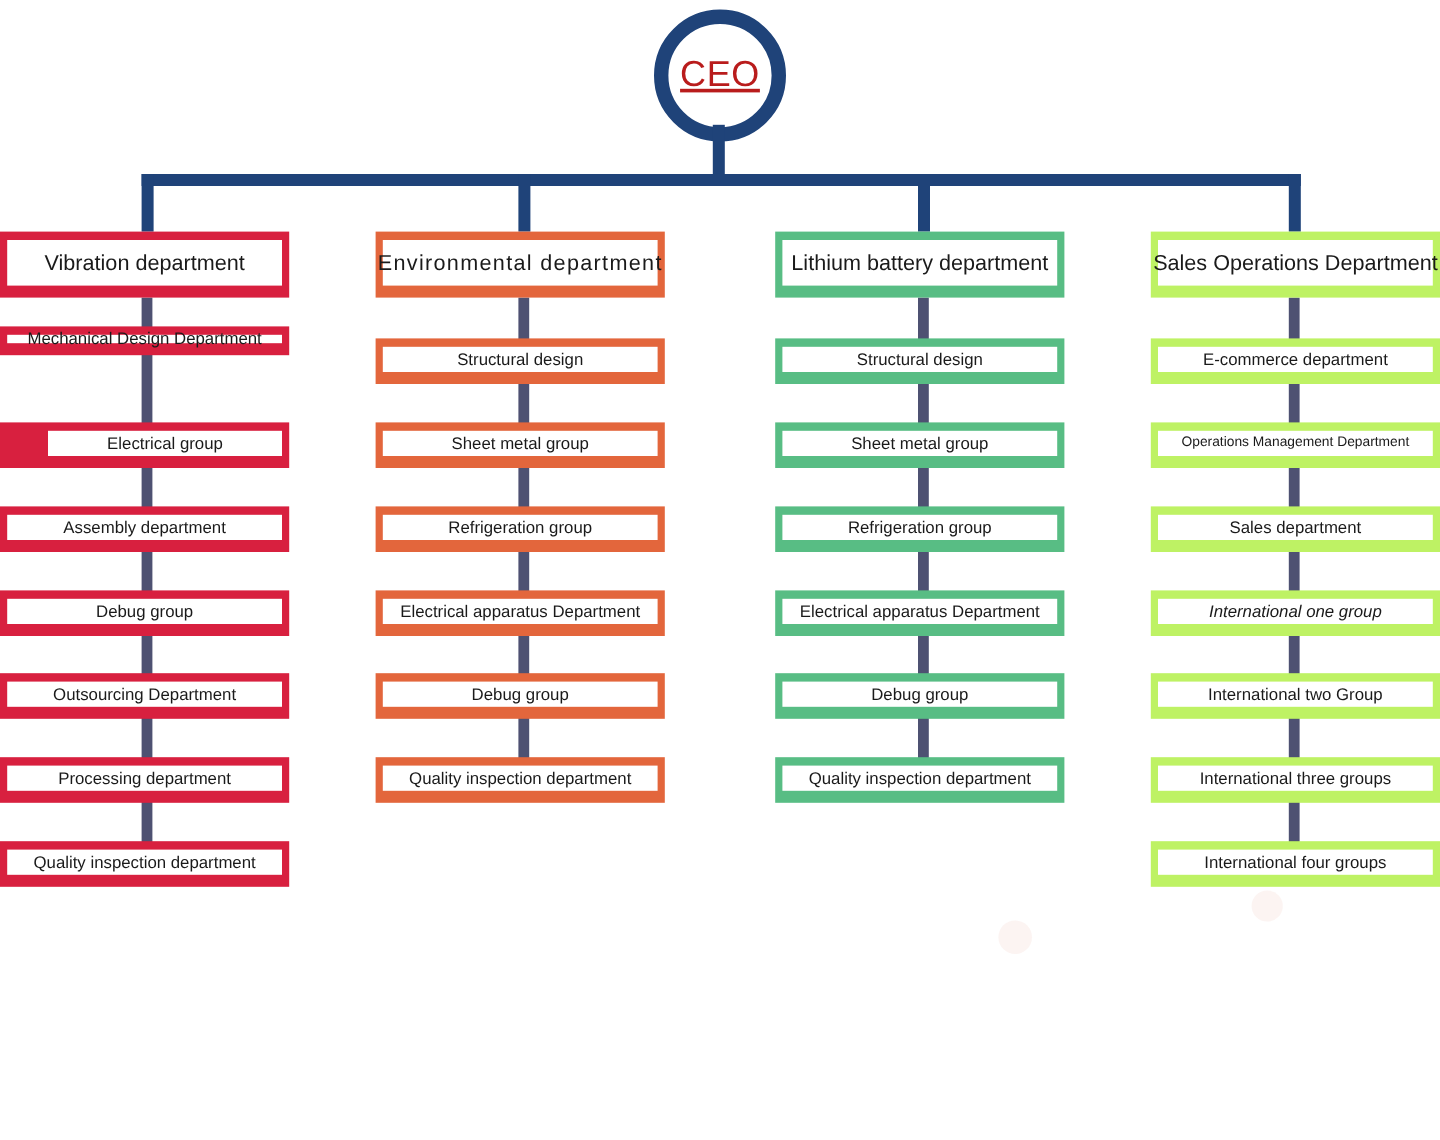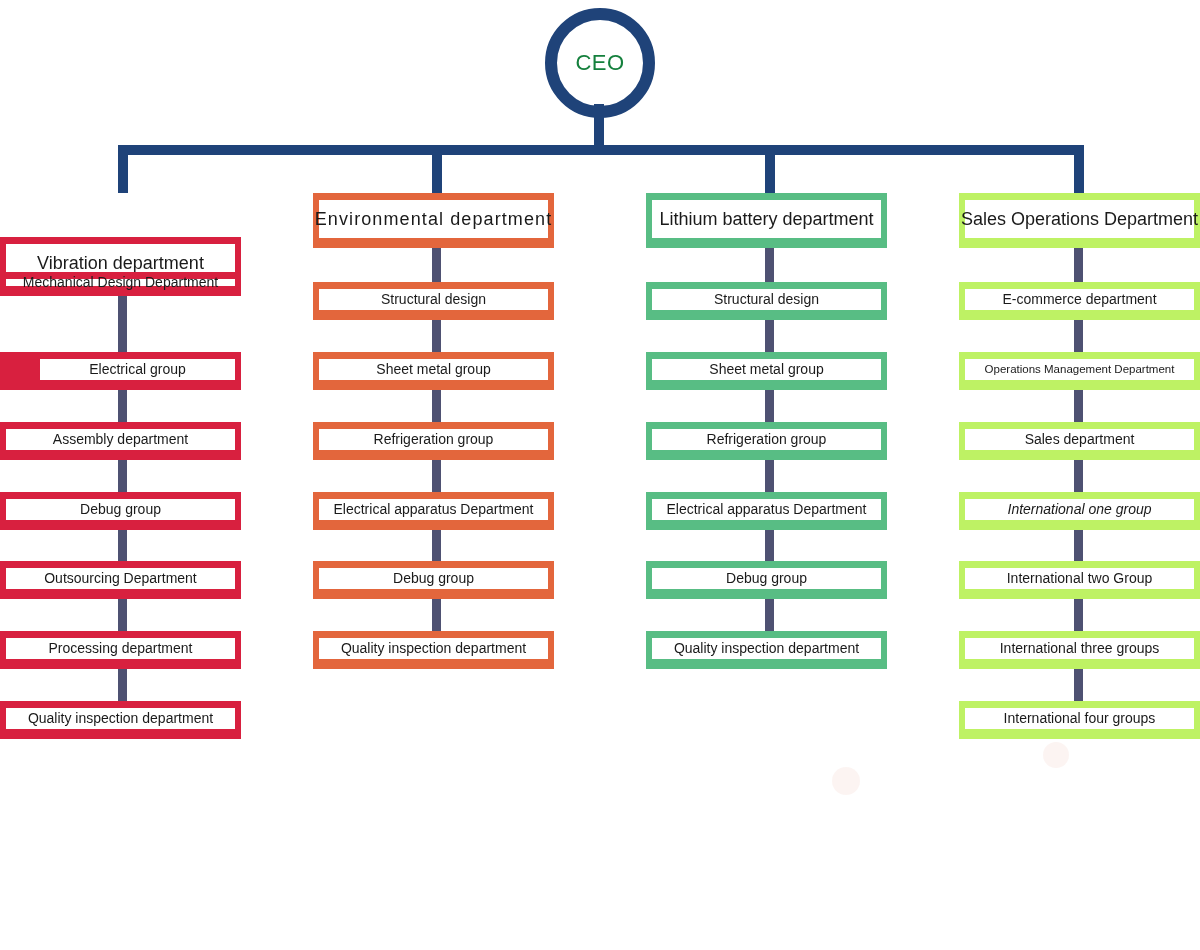--- a/index.html
+++ b/index.html
@@ -37,25 +37,26 @@
     height: 86px;
     border: 12px solid #1f4379;
     border-radius: 50%;
     background: #ffffff;
     box-sizing: content-box;
     display: flex;
     align-items: center;
     justify-content: center;
   }
   .ceo-label {
-    font-size: 22px;
+    font-size: 30px;
     letter-spacing: 0.5px;
-    color: #15803d;
+    color: #b91c1c;
     line-height: 1;
     white-space: nowrap;
+    text-decoration: underline;
   }
 
   
   .conn-navy {
     position: absolute;
     background: #1f4379;
   }
   .conn-stem-top {
     left: 594px;
     top: 104px;
@@ -154,21 +155,21 @@
   <div class="conn-navy conn-hbar"></div>
 
   <div class="conn-drop" style="left:118px;"></div>
   <div class="conn-drop" style="left:432px;"></div>
   <div class="conn-drop" style="left:765px;"></div>
   <div class="conn-drop" style="left:1074px;"></div>
 
   <div class="col">
     <div class="conn-slate" style="left:118px; top:248px; height:480px;"></div>
 
-    <div class="node-box head c0" style="left:0px; top:193px; width:241px; height:55px;margin-top:44px;">
+    <div class="node-box head c0" style="left:0px; top:193px; width:241px; height:55px;">
       <div class="node-inner">
         <span class="node-text">Vibration department</span>
       </div>
     </div>
 
     <div class="node-box c0" style="left:0px; top:272px; width:241px; height:24px;">
       <div class="node-inner">
         <span class="node-text">Mechanical Design Department</span>
       </div>
     </div>

